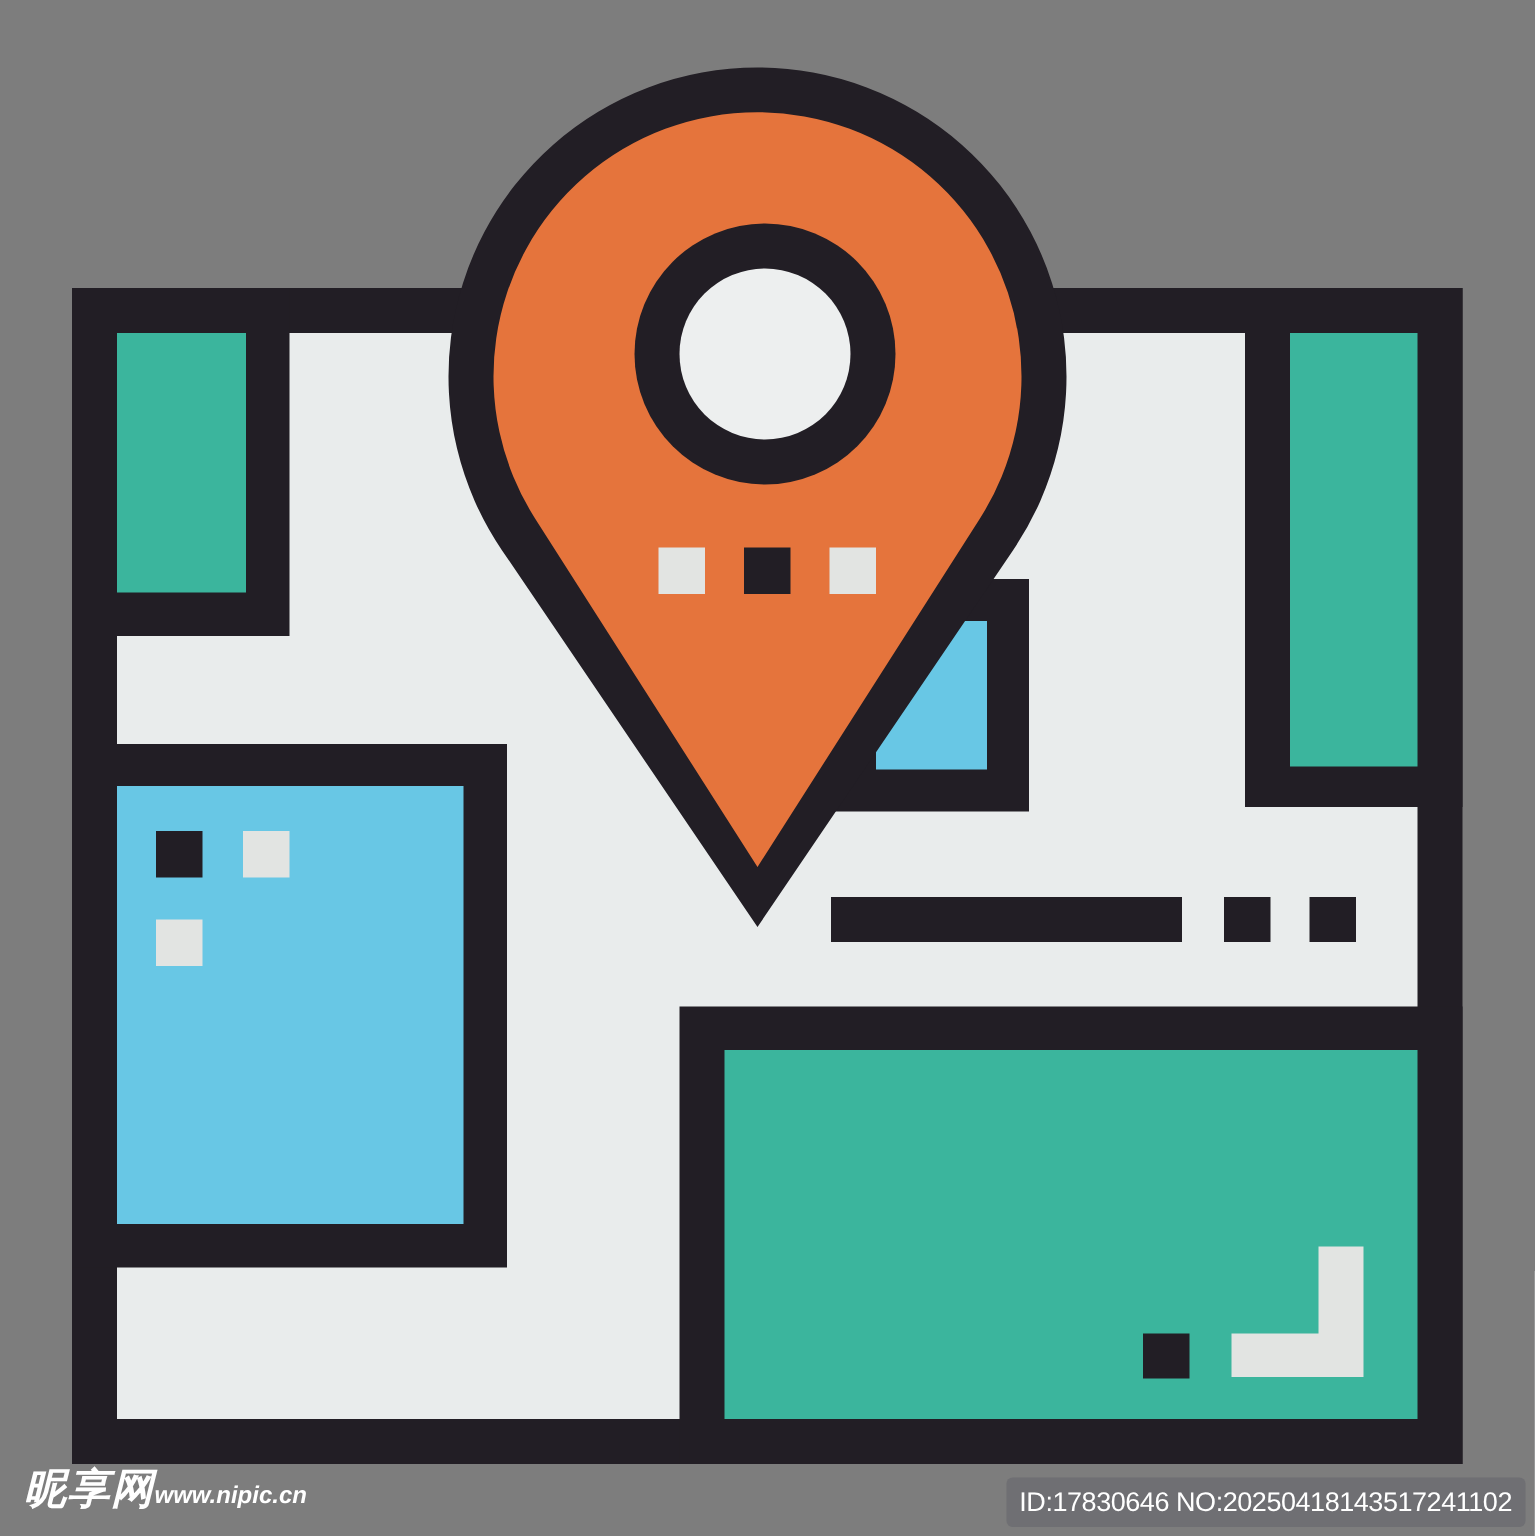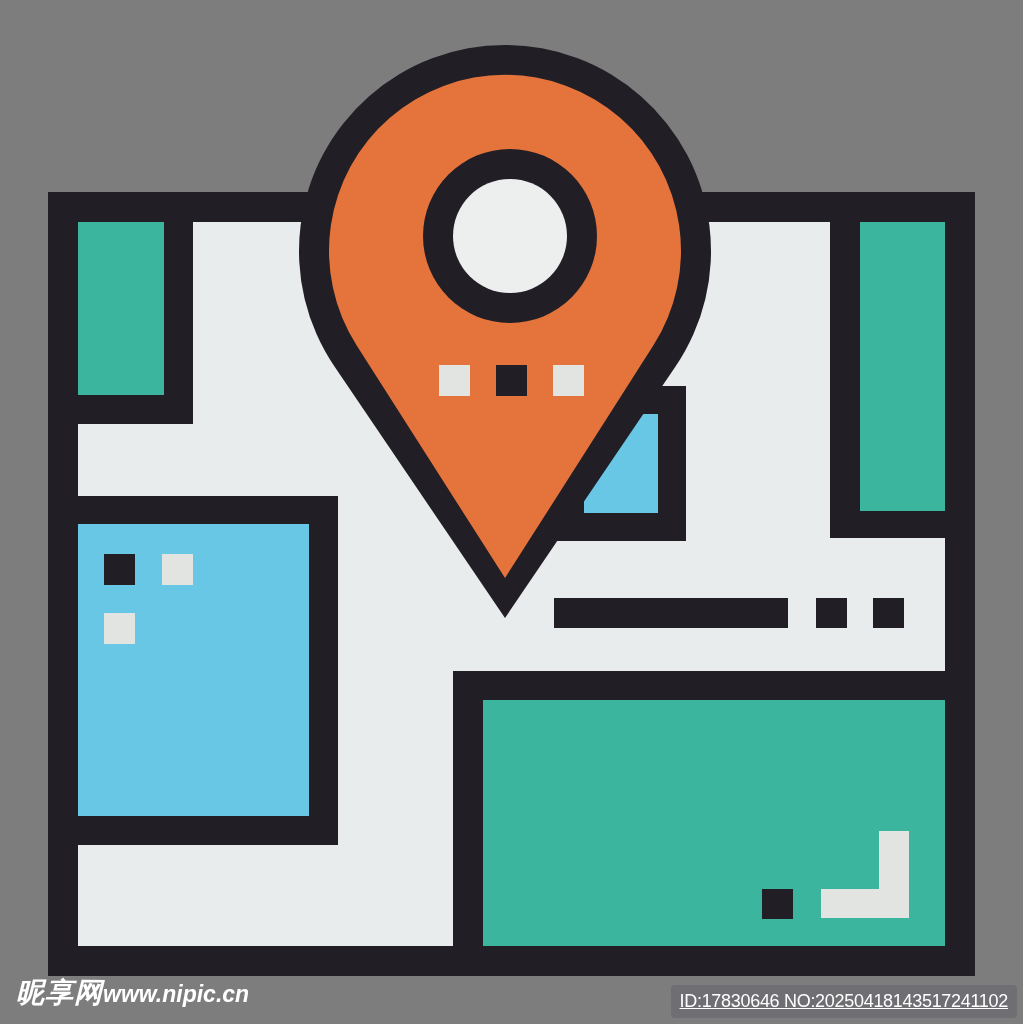--- a/index.html
+++ b/index.html
@@ -18,25 +18,25 @@
   .f-blue{fill:var(--c-blue);}
   .f-map{fill:var(--c-map);}
   .f-white{fill:var(--c-white);}
   .f-hole{fill:var(--c-hole);}
   .watermark-left{
     position:absolute;left:16px;bottom:12px;color:var(--c-wm);
     font-style:italic;font-weight:700;white-space:nowrap;
     display:flex;align-items:baseline;
   }
   .wm-site{font-size:28px;letter-spacing:1px;}
-  .wm-url{font-size:23px;}
+  .wm-url{font-size:16px;}
   .id-badge{
     position:absolute;right:6px;bottom:6px;background:var(--c-badge);
     color:var(--c-wm);font-size:18px;letter-spacing:-0.3px;
-    padding:6px 9px;border-radius:4px;white-space:nowrap;text-decoration:underline;
+    padding:6px 9px;border-radius:4px;white-space:nowrap;
   }
 </style>
 </head>
 <body>
 
 <div class="stage">
 
   <svg class="icon-svg" width="1023" height="1024" viewBox="0 0 1023 1024">
 
     <rect class="f-outline" x="48" y="192" width="927" height="784"></rect>

